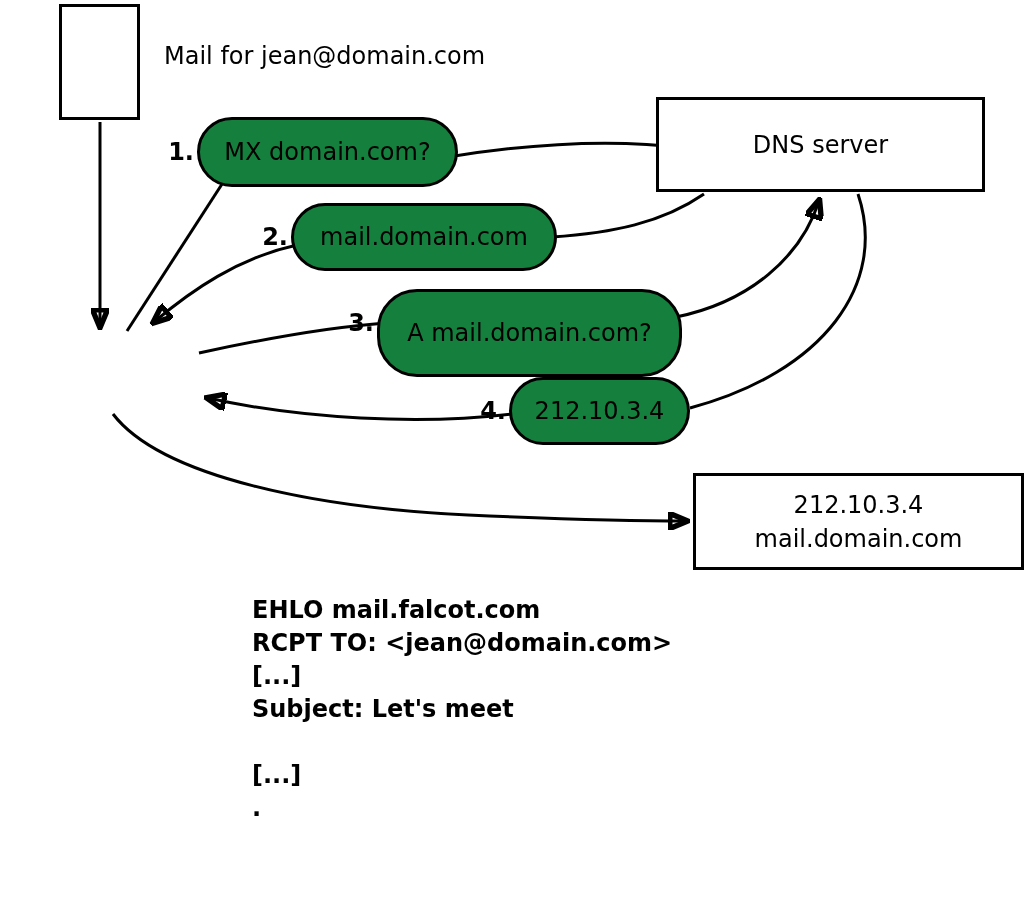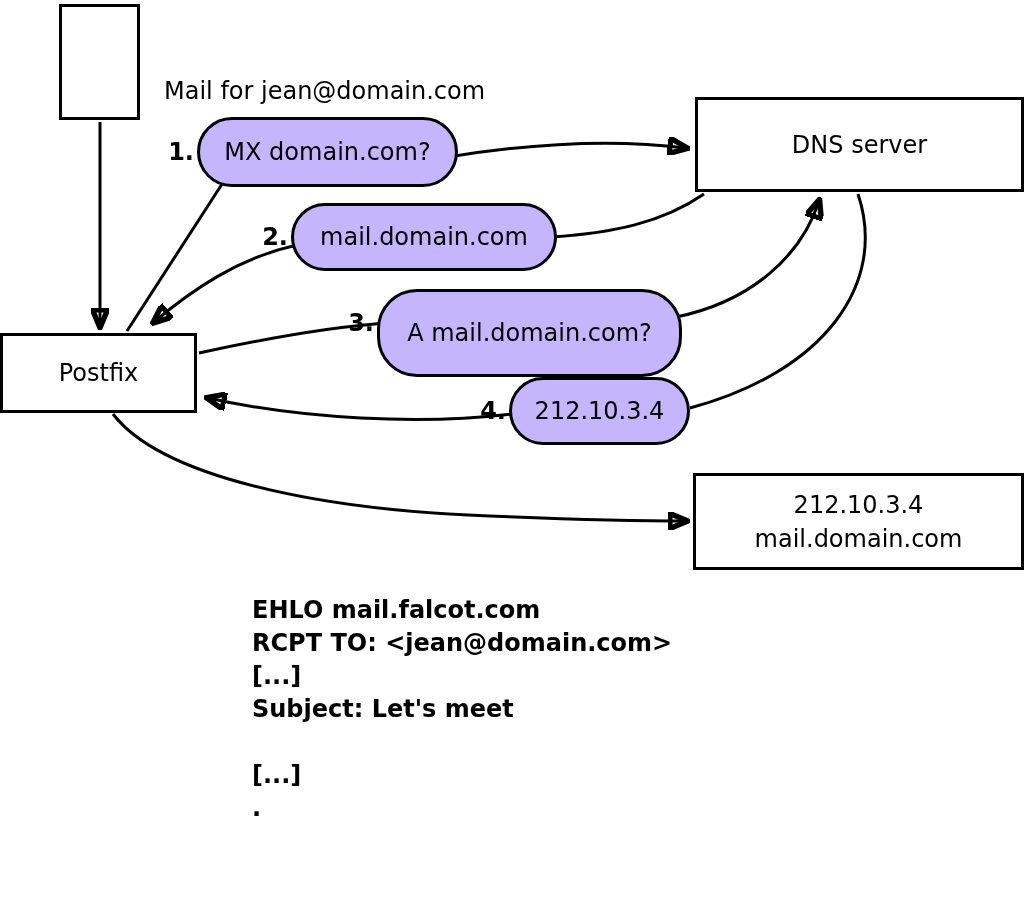--- a/index.html
+++ b/index.html
@@ -20,31 +20,31 @@
     border: 3px solid #000;
     background: #ffffff;
     display: flex;
     align-items: center;
     justify-content: center;
     text-align: center;
   }
   .pill {
     position: absolute;
     border: 3px solid #000;
-    background: #c4b5fd;
+    background: #15803d;
     border-radius: 40px;
     display: flex;
     align-items: center;
     justify-content: center;
     white-space: nowrap;
   }
   .envelope { position: absolute; left: 59px; top: 4px; width: 81px; height: 116px; border: 3px solid #000; background: #fff; }
-  .mail-label { position: absolute; left: 164px; top: 42px; white-space: nowrap; margin-top: 35px; }
+  .mail-label { position: absolute; left: 164px; top: 42px; white-space: nowrap; }
   .postfix { left: 0; top: 333px; width: 197px; height: 80px; }
-  .dns { left: 695px; top: 97px; width: 329px; height: 95px; }
+  .dns { left: 656px; top: 97px; width: 329px; height: 95px; }
   .target { left: 693px; top: 473px; width: 331px; height: 97px; flex-direction: column; line-height: 34px; }
   .pill1 { left: 197px; top: 117px; width: 261px; height: 70px; }
   .pill2 { left: 291px; top: 203px; width: 266px; height: 68px; }
   .pill3 { left: 377px; top: 289px; width: 305px; height: 88px; }
   .pill4 { left: 509px; top: 377px; width: 181px; height: 68px; }
   .stepnum {
     position: absolute;
     font-weight: bold;
     text-align: right;
     width: 54px;
@@ -79,21 +79,20 @@
     <path d="M 676 317 C 750 302, 801 257, 819 201" marker-end="url(#ah)"></path>
     <path d="M 858 194 C 888 284, 824 372, 690 408"></path>
     <path d="M 512 414 C 420 425, 302 419, 208 398" marker-end="url(#ah)"></path>
     <path d="M 113 414 C 162 478, 320 508, 468 515 C 585 520, 645 521, 686 521" marker-end="url(#ah)"></path>
   </svg>
 
   <div class="envelope"></div>
 
   <div class="mail-label">Mail for jean@domain.com</div>
 
-  <div class="node postfix">Postfix</div>
 
   <div class="node dns">DNS server</div>
 
   <div class="node target">
     <div>212.10.3.4</div>
     <div>mail.domain.com</div>
   </div>
 
   <div class="stepnum num1">1.</div>
   <div class="pill pill1">MX domain.com?</div>

